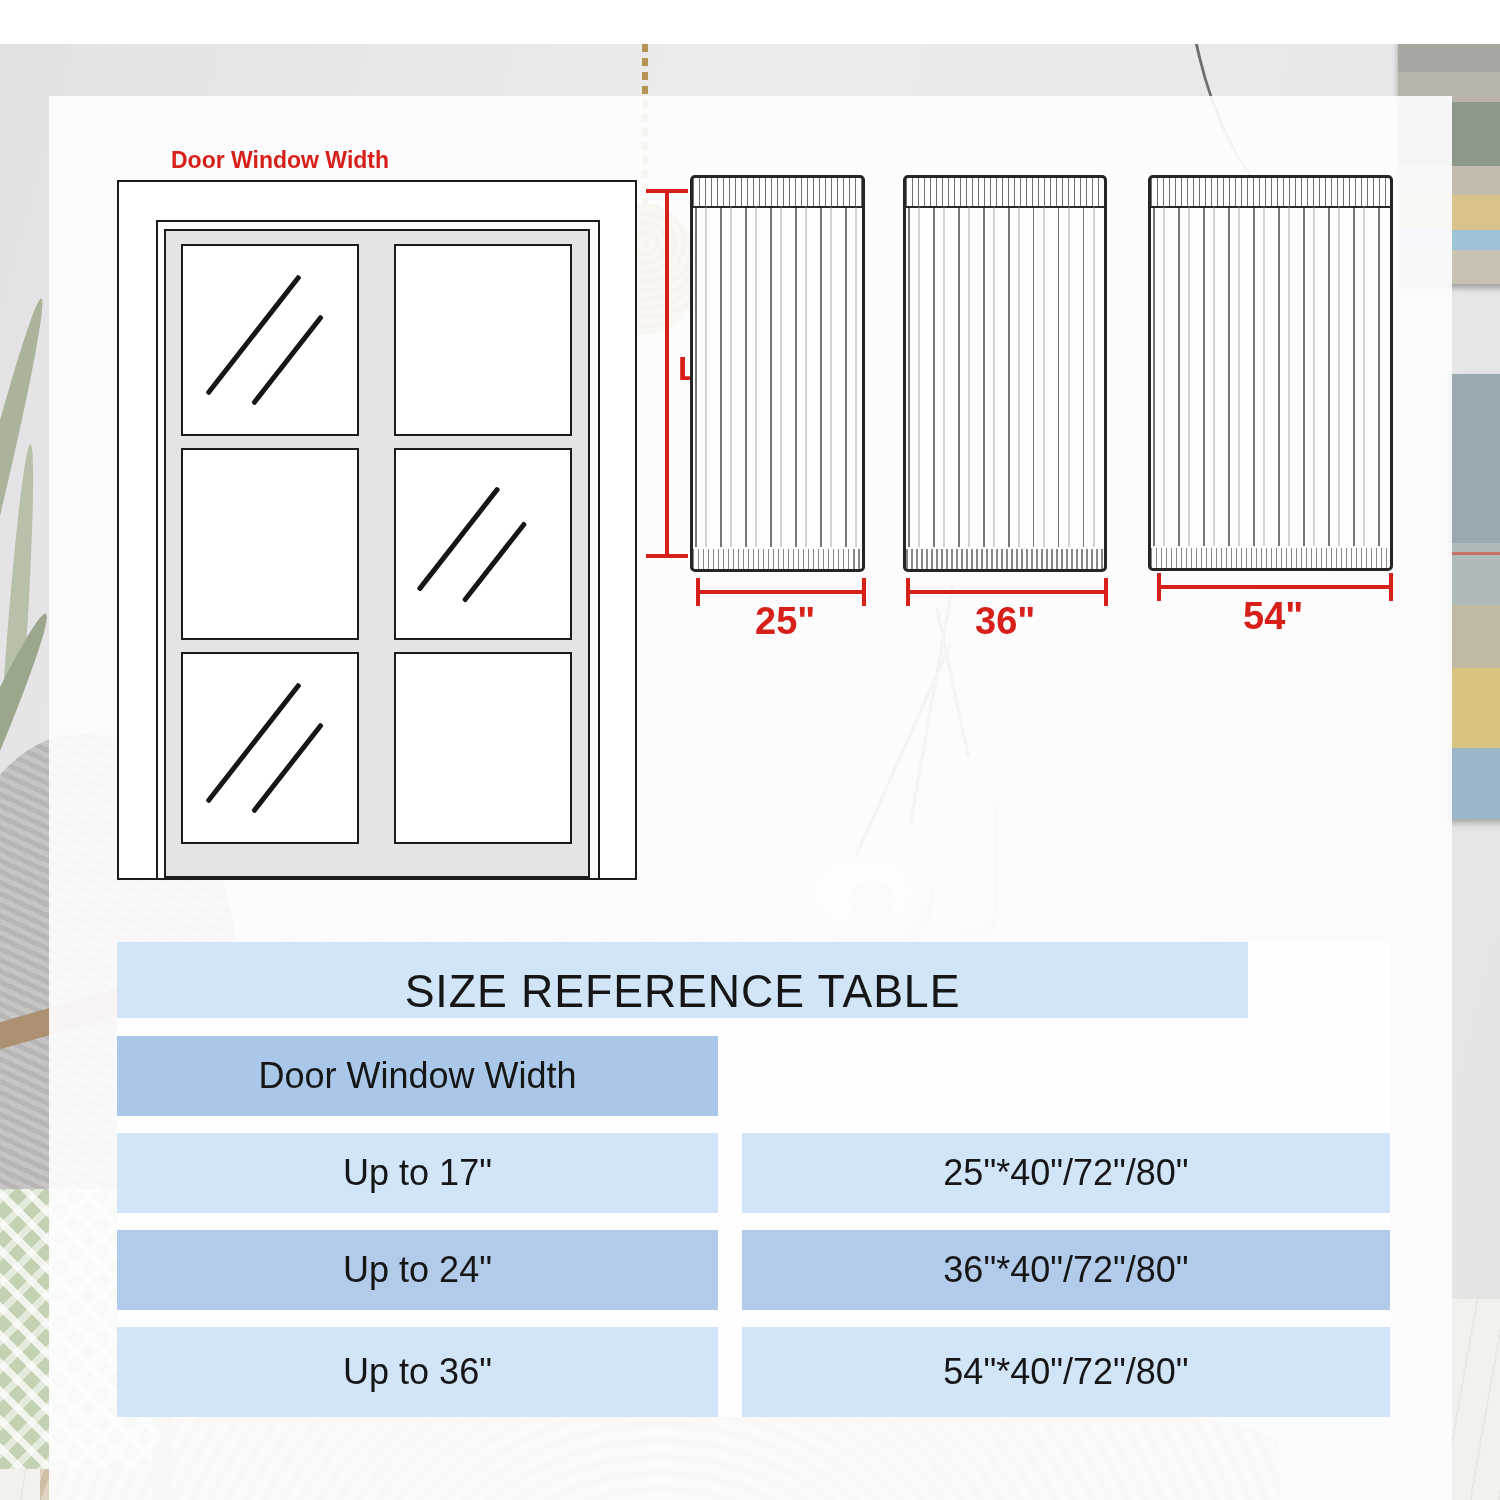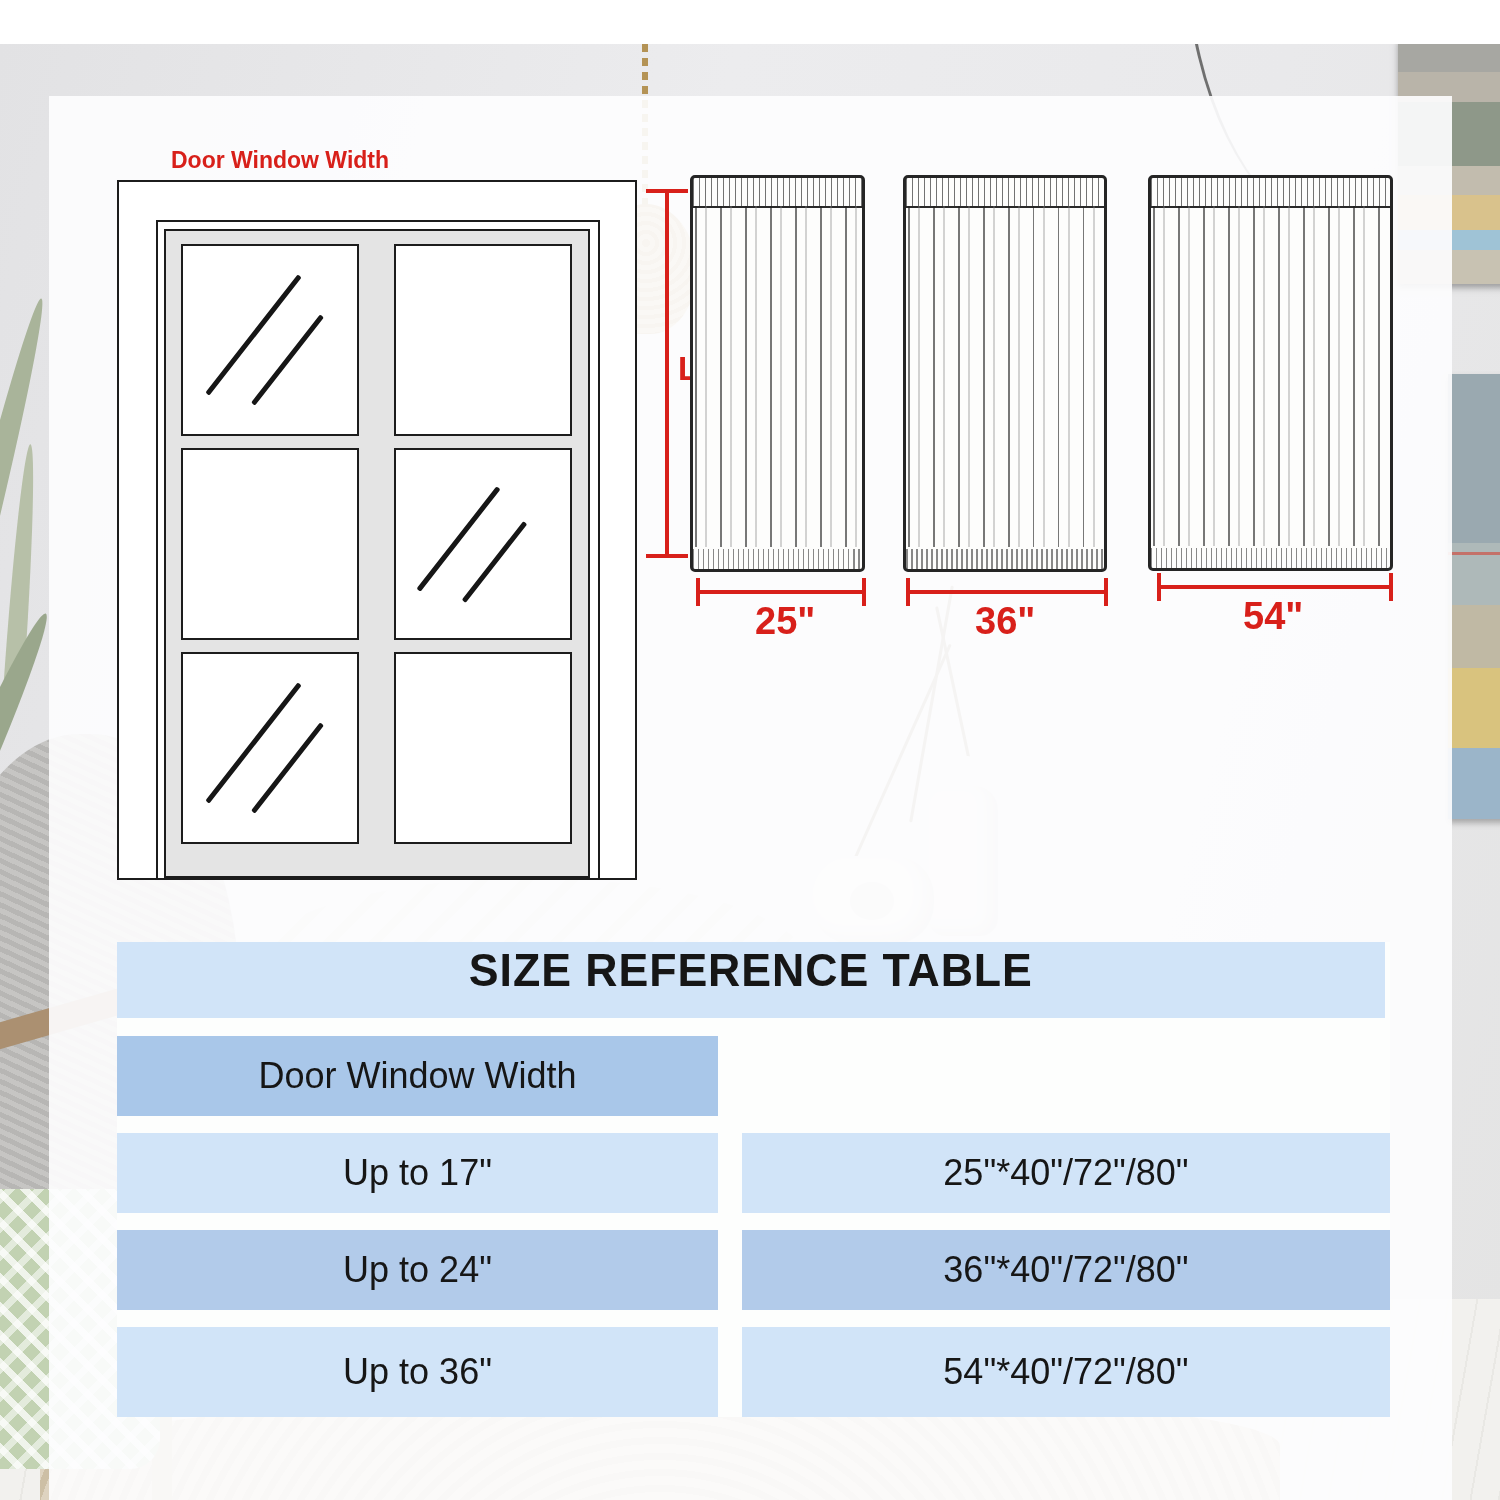--- a/index.html
+++ b/index.html
@@ -94,22 +94,22 @@
     background:
       repeating-linear-gradient(90deg,rgba(30,30,30,.6) 0 1.5px,transparent 1.5px 25px),
       repeating-linear-gradient(90deg,transparent 0 10px,rgba(130,130,130,.35) 10px 12px,transparent 12px 25px);}
   .curtain .rod-pocket{position:absolute;left:0;right:0;top:0;height:28px;border-bottom:2px solid #2a2a2a;
     background:repeating-linear-gradient(90deg,rgba(40,40,40,.65) 0 1.5px,transparent 1.5px 6px);}
   .curtain .hem{position:absolute;left:0;right:0;bottom:0;height:20px;
     background:repeating-linear-gradient(90deg,rgba(40,40,40,.55) 0 1.5px,transparent 1.5px 5px);}
 
   
   .table-backing{position:absolute;left:117px;top:898px;width:1273px;height:475px;background:#fdfefd;}
-  .tbl-title{position:absolute;left:117px;top:898px;width:1268px;height:76px;background:var(--tbl-light);
-    display:flex;align-items:flex-start;justify-content:center;color:var(--ink);font-weight:bold;font-size:47px;letter-spacing:1px;transform-origin:center;}
+  .tbl-title{position:absolute;left:117px;top:898px;width:1131px;height:76px;background:var(--tbl-light);
+    display:flex;align-items:flex-end;justify-content:center;color:var(--ink);font-weight:normal;font-size:47px;letter-spacing:1px;transform-origin:center;}
   .tbl-title span{display:inline-block;transform:scaleX(.95);}
   .trow{position:absolute;left:117px;width:1273px;display:flex;}
   .tcell{display:flex;align-items:center;justify-content:center;color:var(--ink);font-size:36px;box-sizing:border-box;}
   .tc1{width:601px;margin-right:24px;}
   .tc2{width:648px;}
   .r-head{top:992px;height:80px;}
   .r-head .tcell{background:var(--tbl-dark);}
   .r1{top:1089px;height:80px;}
   .r1 .tcell{background:var(--tbl-light);}
   .r2{top:1186px;height:80px;}

